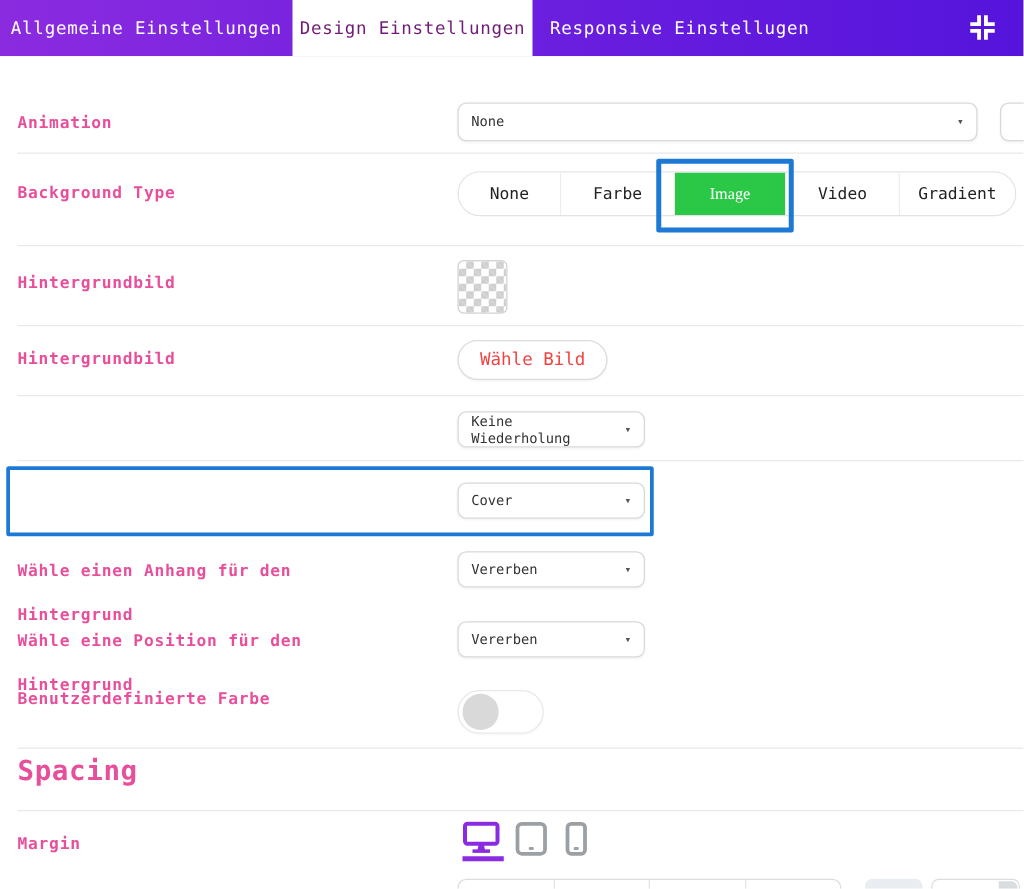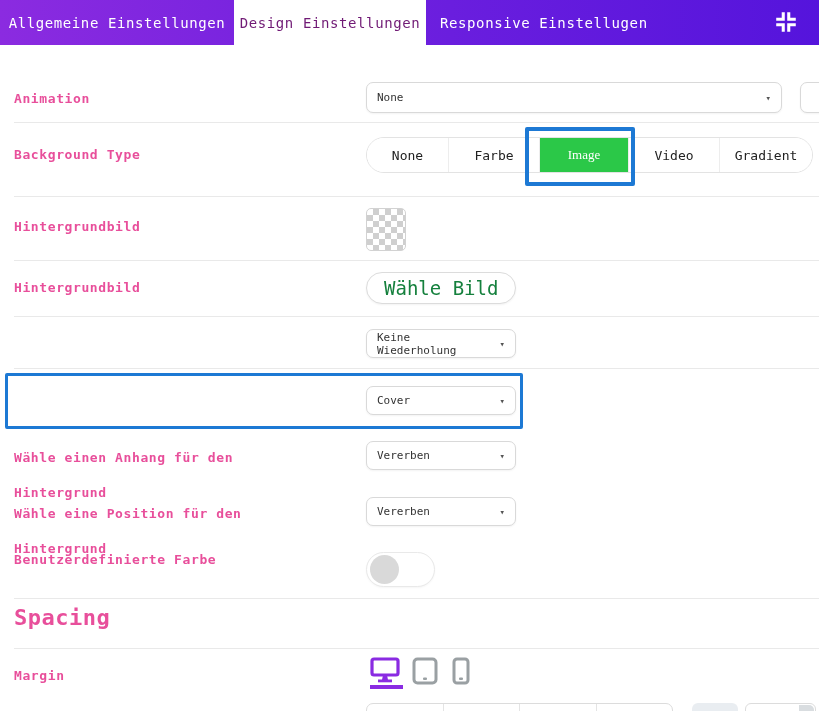--- a/index.html
+++ b/index.html
@@ -61,21 +61,21 @@
     background-color:#fff;
     background-image:
       linear-gradient(45deg,#cfcfcf 25%,transparent 25%,transparent 75%,#cfcfcf 75%),
       linear-gradient(45deg,#cfcfcf 25%,transparent 25%,transparent 75%,#cfcfcf 75%);
     background-size:12px 12px; background-position:0 0,6px 6px;
     cursor:pointer;
   }
   .pill-btn {
     position:absolute; left:366px; top:227px; height:32px; box-sizing:border-box;
     display:flex; align-items:center; padding:0 17px; background:#fff;
-    border:1px solid #dcdcdc; border-radius:16px; font-size:19px; color:#15803d;
+    border:1px solid #dcdcdc; border-radius:16px; font-size:14px; color:#ef4444;
     box-shadow:0 1px 2px rgba(0,0,0,0.05); cursor:pointer;
     font-family:"DejaVu Sans Mono", monospace;
   }
   .toggle {
     position:absolute; left:366px; top:507px; width:69px; height:35px;
     border:1px solid #e9e9e9; border-radius:18px; background:#fff;
     box-sizing:border-box; box-shadow:0 1px 2px rgba(0,0,0,0.04); cursor:pointer;
   }
   .knob {
     position:absolute; left:3px; top:2px; width:29px; height:29px;

